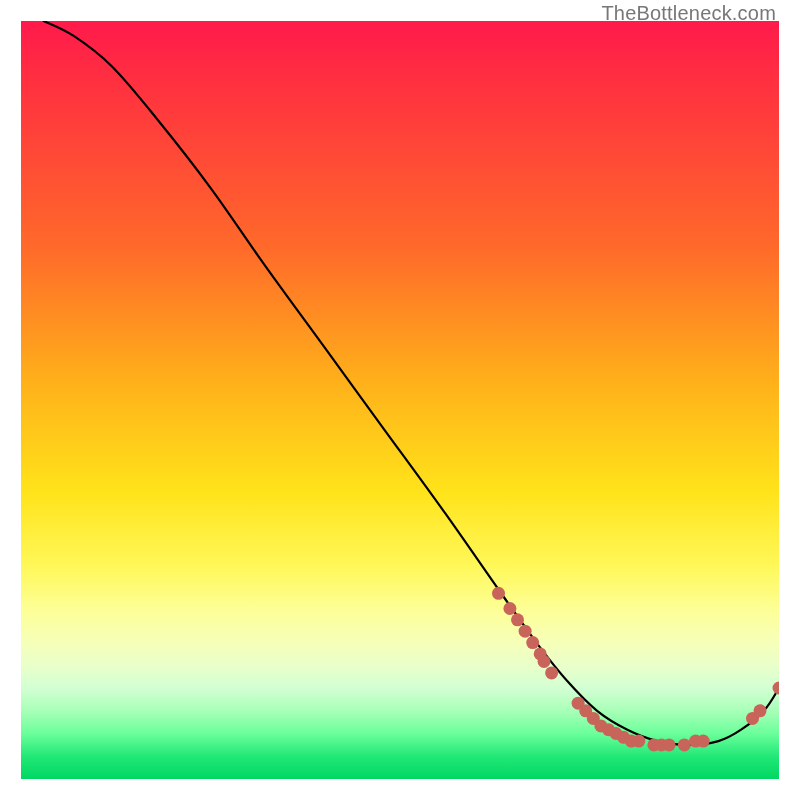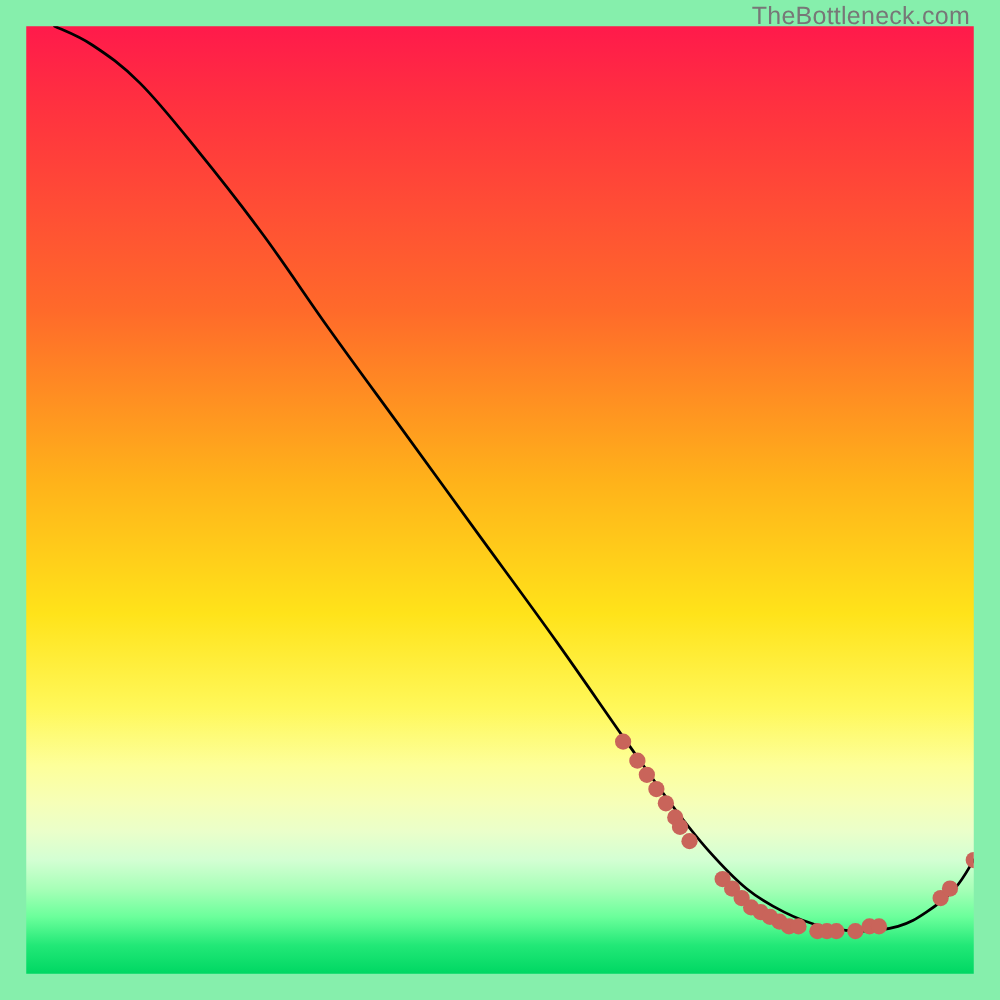--- a/index.html
+++ b/index.html
@@ -9,21 +9,21 @@
     height: 800px;
     background: #000;
     overflow: hidden;
   }
   .frame {
     position: absolute;
     left: 0;
     top: 0;
     width: 800px;
     height: 800px;
-    background: #86efac;
+    background: #ffffff;
   }
   .plot {
     position: absolute;
     left: 21px;
     top: 21px;
     width: 758px;
     height: 758px;
     
     background: linear-gradient(
       to bottom,

